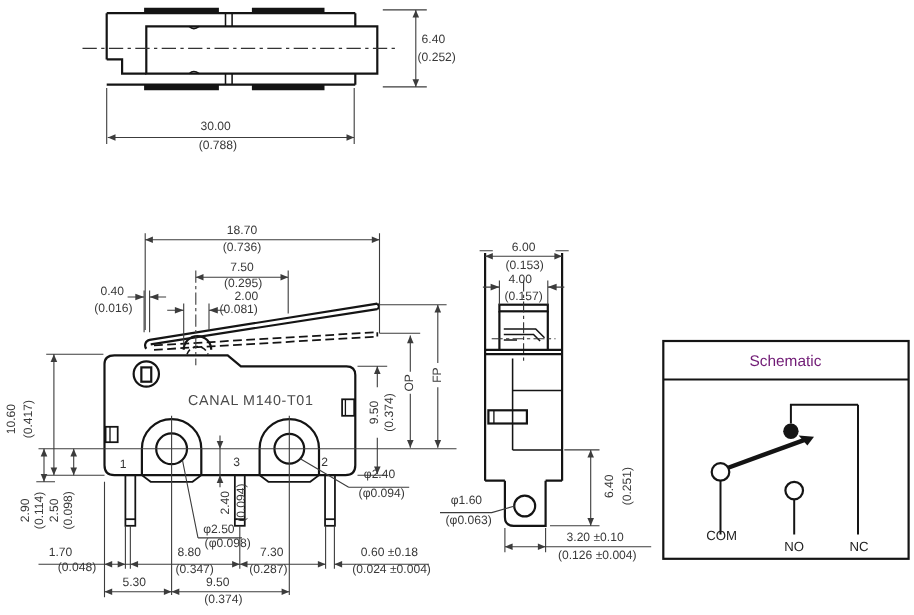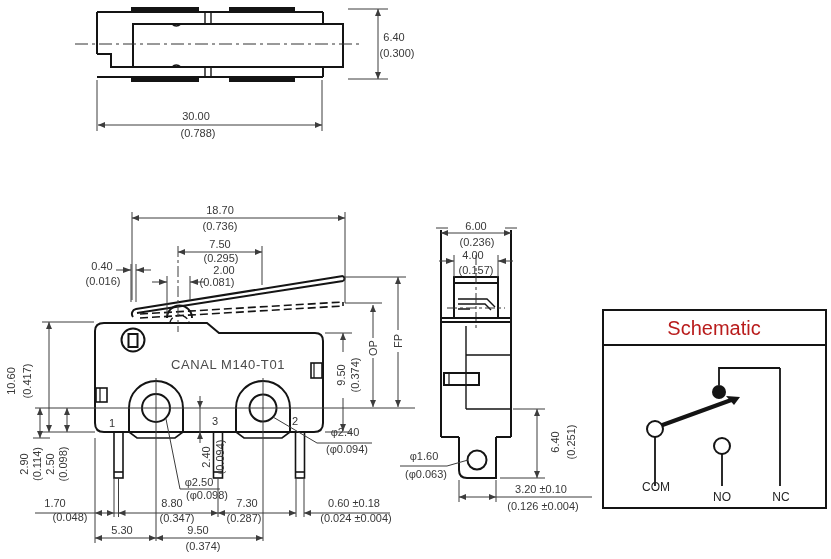--- a/index.html
+++ b/index.html
@@ -3,21 +3,21 @@
 <meta charset="utf-8">
 <style>
   html,body{margin:0;padding:0;background:#fff;}
   .canvas{position:relative;width:831px;height:559px;background:#fff;overflow:hidden;
           font-family:"Liberation Sans", sans-serif;}
   .canvas svg{position:absolute;left:0;top:0;}
   .lbl{position:absolute;white-space:nowrap;font-size:11px;color:#383838;
        transform:translate(-50%,-50%);line-height:1;}
   .rot{transform:translate(-50%,-50%) rotate(-90deg);}
   .big{font-size:13px;color:#4a4a4a;letter-spacing:0.6px;}
-  .schem-title{font-size:20px;color:#b91c1c;}
+  .schem-title{font-size:14px;color:#701a75;}
   .schem-term{font-size:12px;color:#222;}
   .tnum{font-size:11px;color:#333;}
 </style>
 </head>
 <body>
 
 <div class="canvas">
 
 <svg width="831" height="559" viewBox="0 0 831 559">
 
@@ -200,21 +200,21 @@
     </g>
     <path d="M657,427 L734,399" stroke-width="4"></path>
     <polygon points="740,397 734,405 726,396" fill="#141414" stroke="none"></polygon>
     <circle cx="719" cy="392" r="7" fill="#141414" stroke="none"></circle>
     <circle cx="655" cy="429" r="8" fill="#fff"></circle>
     <circle cx="722" cy="446" r="8" fill="#fff"></circle>
   </g>
 </svg>
 
 <div class="lbl" style="left:394px;top:37px">6.40</div>
-<div class="lbl" style="left:397px;top:53px">(0.300)</div>
+<div class="lbl" style="left:397px;top:53px">(0.252)</div>
 <div class="lbl" style="left:196px;top:116px">30.00</div>
 <div class="lbl" style="left:198px;top:133px">(0.788)</div>
 
 <div class="lbl" style="left:220px;top:210px">18.70</div>
 <div class="lbl" style="left:220px;top:226px">(0.736)</div>
 <div class="lbl" style="left:220px;top:244px">7.50</div>
 <div class="lbl" style="left:221px;top:258px">(0.295)</div>
 <div class="lbl" style="left:224px;top:270px">2.00</div>
 <div class="lbl" style="left:217px;top:282px">(0.081)</div>
 <div class="lbl" style="left:102px;top:266px">0.40</div>
@@ -250,21 +250,21 @@
 <div class="lbl" style="left:203px;top:546px">(0.374)</div>
 <div class="lbl" style="left:345px;top:432px">φ2.40</div>
 <div class="lbl" style="left:347px;top:449px">(φ0.094)</div>
 
 <div class="lbl rot" style="left:341px;top:375px">9.50</div>
 <div class="lbl rot" style="left:355px;top:375px">(0.374)</div>
 <div class="lbl rot" style="left:373px;top:348px">OP</div>
 <div class="lbl rot" style="left:398px;top:341px">FP</div>
 
 <div class="lbl" style="left:476px;top:226px">6.00</div>
-<div class="lbl" style="left:477px;top:242px">(0.236)</div>
+<div class="lbl" style="left:477px;top:242px">(0.153)</div>
 <div class="lbl" style="left:473px;top:255px">4.00</div>
 <div class="lbl" style="left:476px;top:270px">(0.157)</div>
 <div class="lbl" style="left:424px;top:456px">φ1.60</div>
 <div class="lbl" style="left:426px;top:474px">(φ0.063)</div>
 <div class="lbl rot" style="left:555px;top:442px">6.40</div>
 <div class="lbl rot" style="left:571px;top:442px">(0.251)</div>
 <div class="lbl" style="left:541px;top:489px">3.20 ±0.10</div>
 <div class="lbl" style="left:543px;top:506px">(0.126 ±0.004)</div>
 
 <div class="lbl schem-title" style="left:714px;top:328px">Schematic</div>

